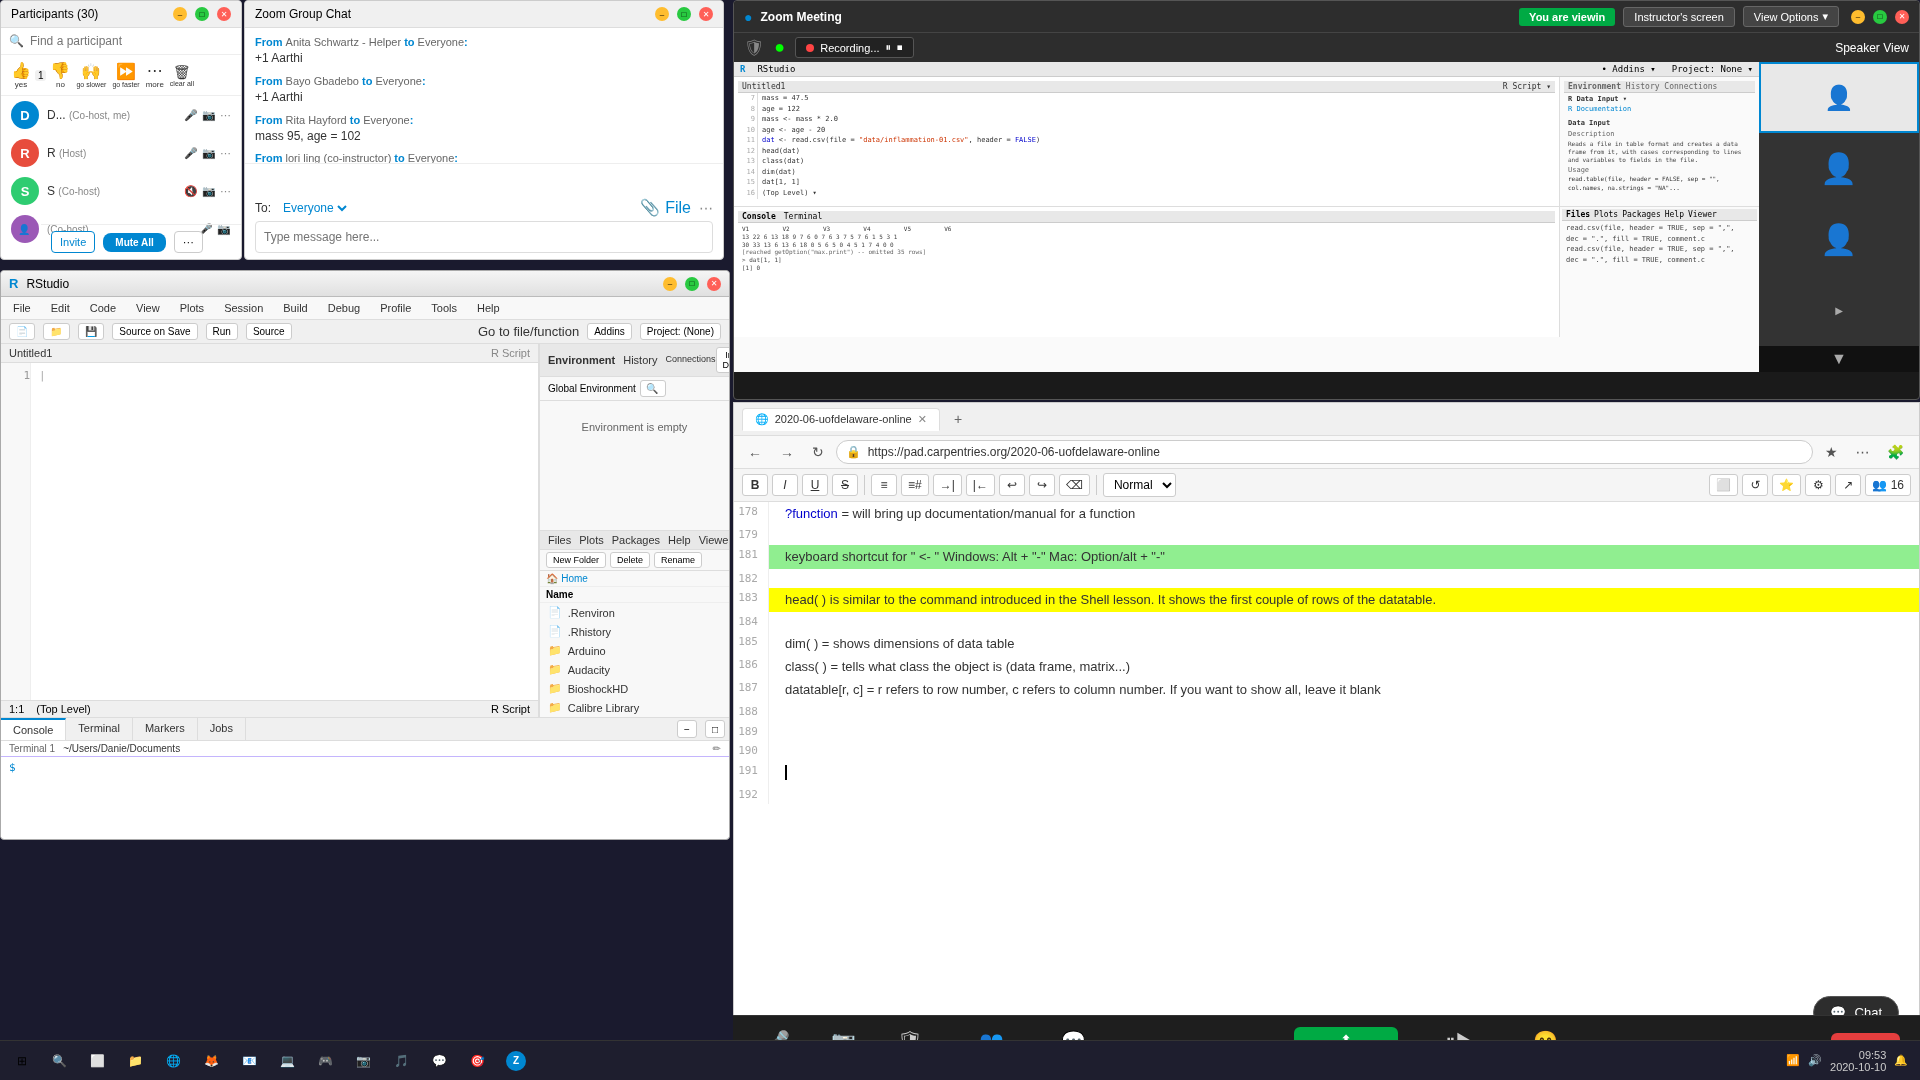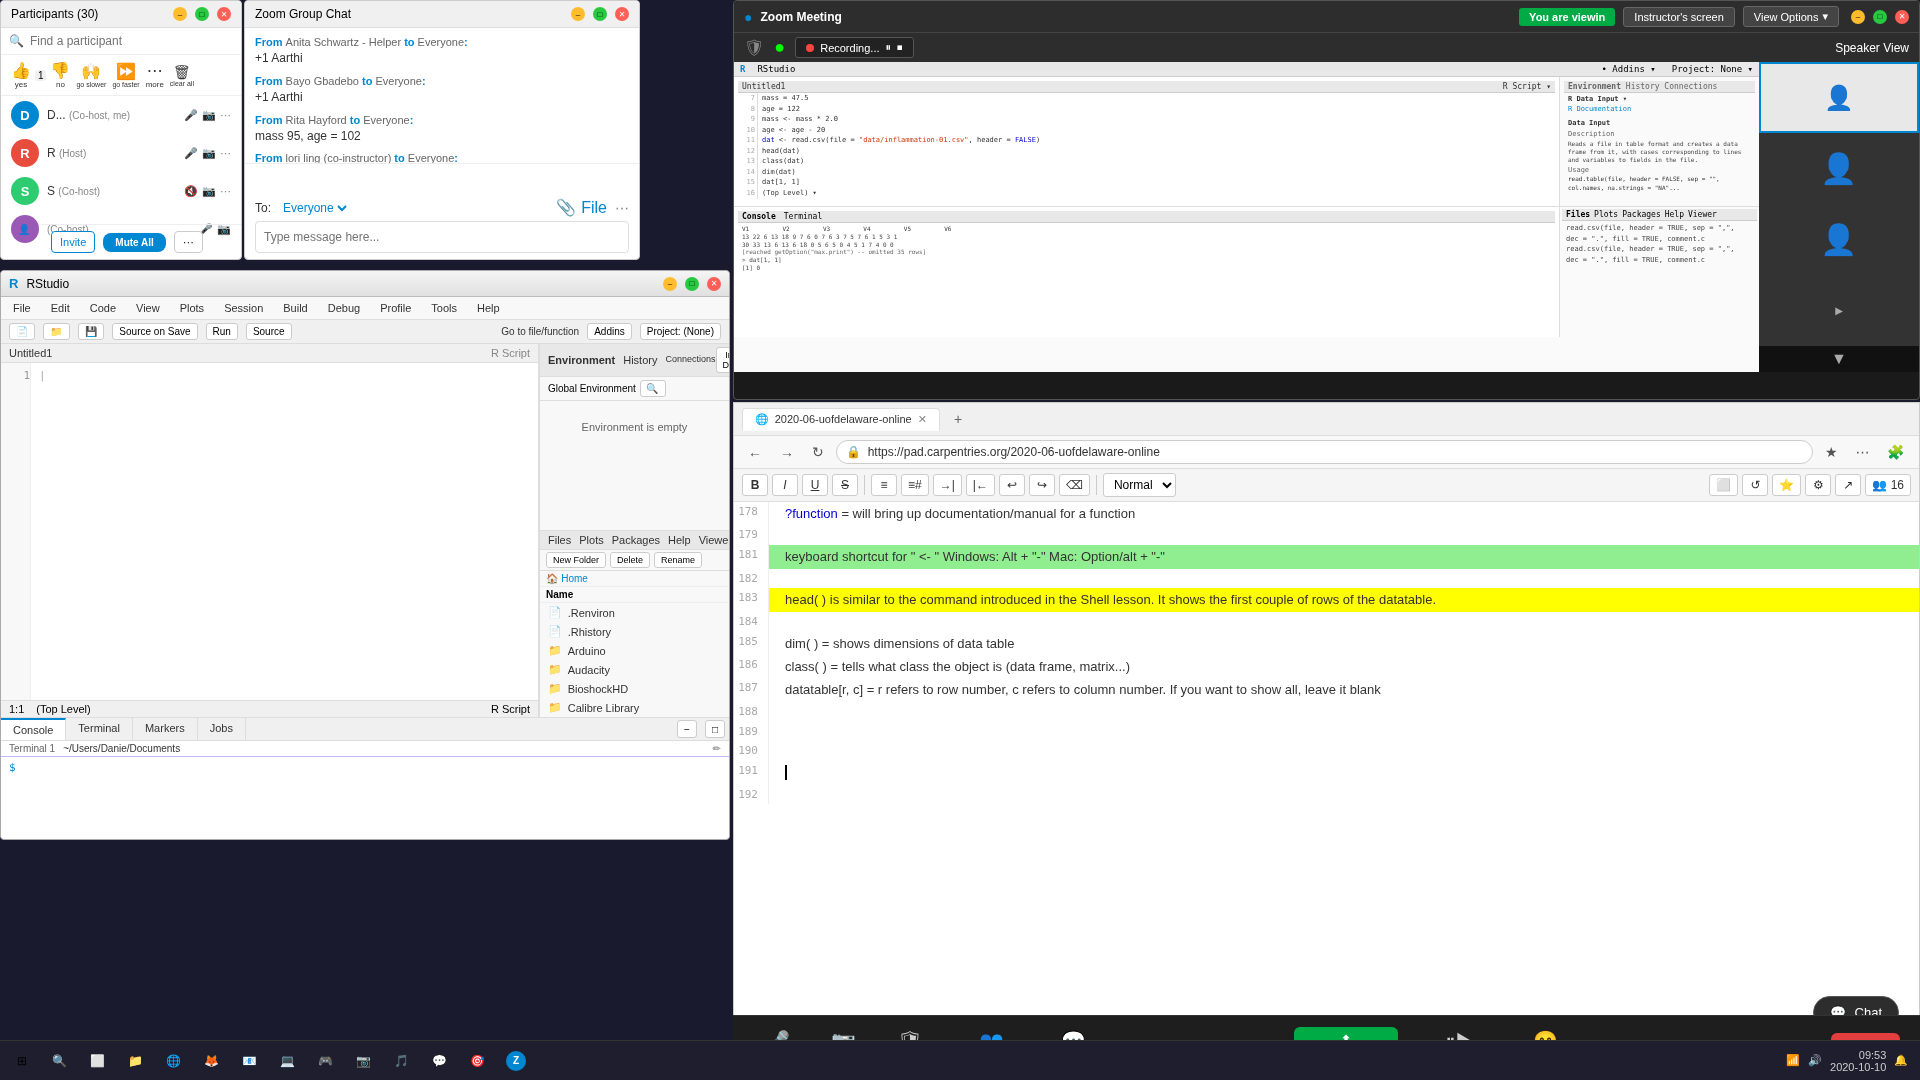--- a/index.html
+++ b/index.html
@@ -38,21 +38,21 @@
     .more-btn-sm { padding: 4px 8px; border-radius: 4px; border: 1px solid #ccc; background: #fff; font-size: 11px; cursor: pointer; }
 
     
     .emoji-row { display: flex; align-items: center; gap: 2px; padding: 4px 8px; border-bottom: 1px solid #eee; }
     .emoji-item { display: flex; flex-direction: column; align-items: center; font-size: 9px; color: #333; cursor: pointer; padding: 2px; }
     .emoji-icon { font-size: 16px; }
     .emoji-label { font-size: 8px; }
     .emoji-count { background: #f0f0f0; border-radius: 3px; padding: 0 3px; font-size: 10px; }
 
     
-    .chat-panel { position: absolute; top: 0; left: 244px; width: 396px; height: 260px; background: #fff; border: 1px solid #ccc; border-radius: 4px; z-index: 50; display: flex; flex-direction: column; }
+    .chat-panel { position: absolute; top: 0; left: 244px; width: 480px; height: 260px; background: #fff; border: 1px solid #ccc; border-radius: 4px; z-index: 50; display: flex; flex-direction: column; }
     .chat-messages { flex: 1; overflow-y: auto; padding: 8px 10px; }
     .chat-msg { margin-bottom: 8px; }
     .chat-msg-from { font-size: 11px; color: #0087D1; font-weight: 600; margin-bottom: 2px; }
     .chat-msg-from span { color: #666; font-weight: normal; }
     .chat-msg-text { font-size: 12px; color: #333; line-height: 1.4; }
     .chat-footer { padding: 6px 10px; border-top: 1px solid #eee; }
     .chat-to-row { display: flex; align-items: center; gap: 8px; margin-bottom: 4px; font-size: 12px; color: #333; margin-top: 28px; }
     .chat-to-select { font-size: 12px; color: #0087D1; border: none; outline: none; cursor: pointer; background: transparent; }
     .chat-input-row { display: flex; align-items: center; gap: 6px; }
     .chat-input { flex: 1; border: 1px solid #ddd; border-radius: 4px; padding: 8px 8px; font-size: 12px; color: #999; outline: none; }
@@ -326,21 +326,21 @@
       <span class="menu-item">Help</span>
     </div>
     <div class="rstudio-toolbar">
       <button class="toolbar-btn">📄</button>
       <button class="toolbar-btn">📁</button>
       <button class="toolbar-btn">💾</button>
       <button class="toolbar-btn">Source on Save</button>
       <button class="toolbar-btn">Run</button>
       <button class="toolbar-btn">Source</button>
       <span style="flex:1"></span>
-      <span style="font-size:10px;color:#333">Go to file/function</span>
+      <span style="font-size:13px;color:#333">Go to file/function</span>
       <button class="toolbar-btn">Addins</button>
       <button class="toolbar-btn">Project: (None)</button>
     </div>
     <div class="rstudio-main" style="height:320px">
       <div class="rstudio-editor">
         <div class="editor-header">
           <span>Untitled1</span>
           <span style="color:#888">R Script</span>
         </div>
         <div style="display:flex;flex:1;overflow:hidden">

